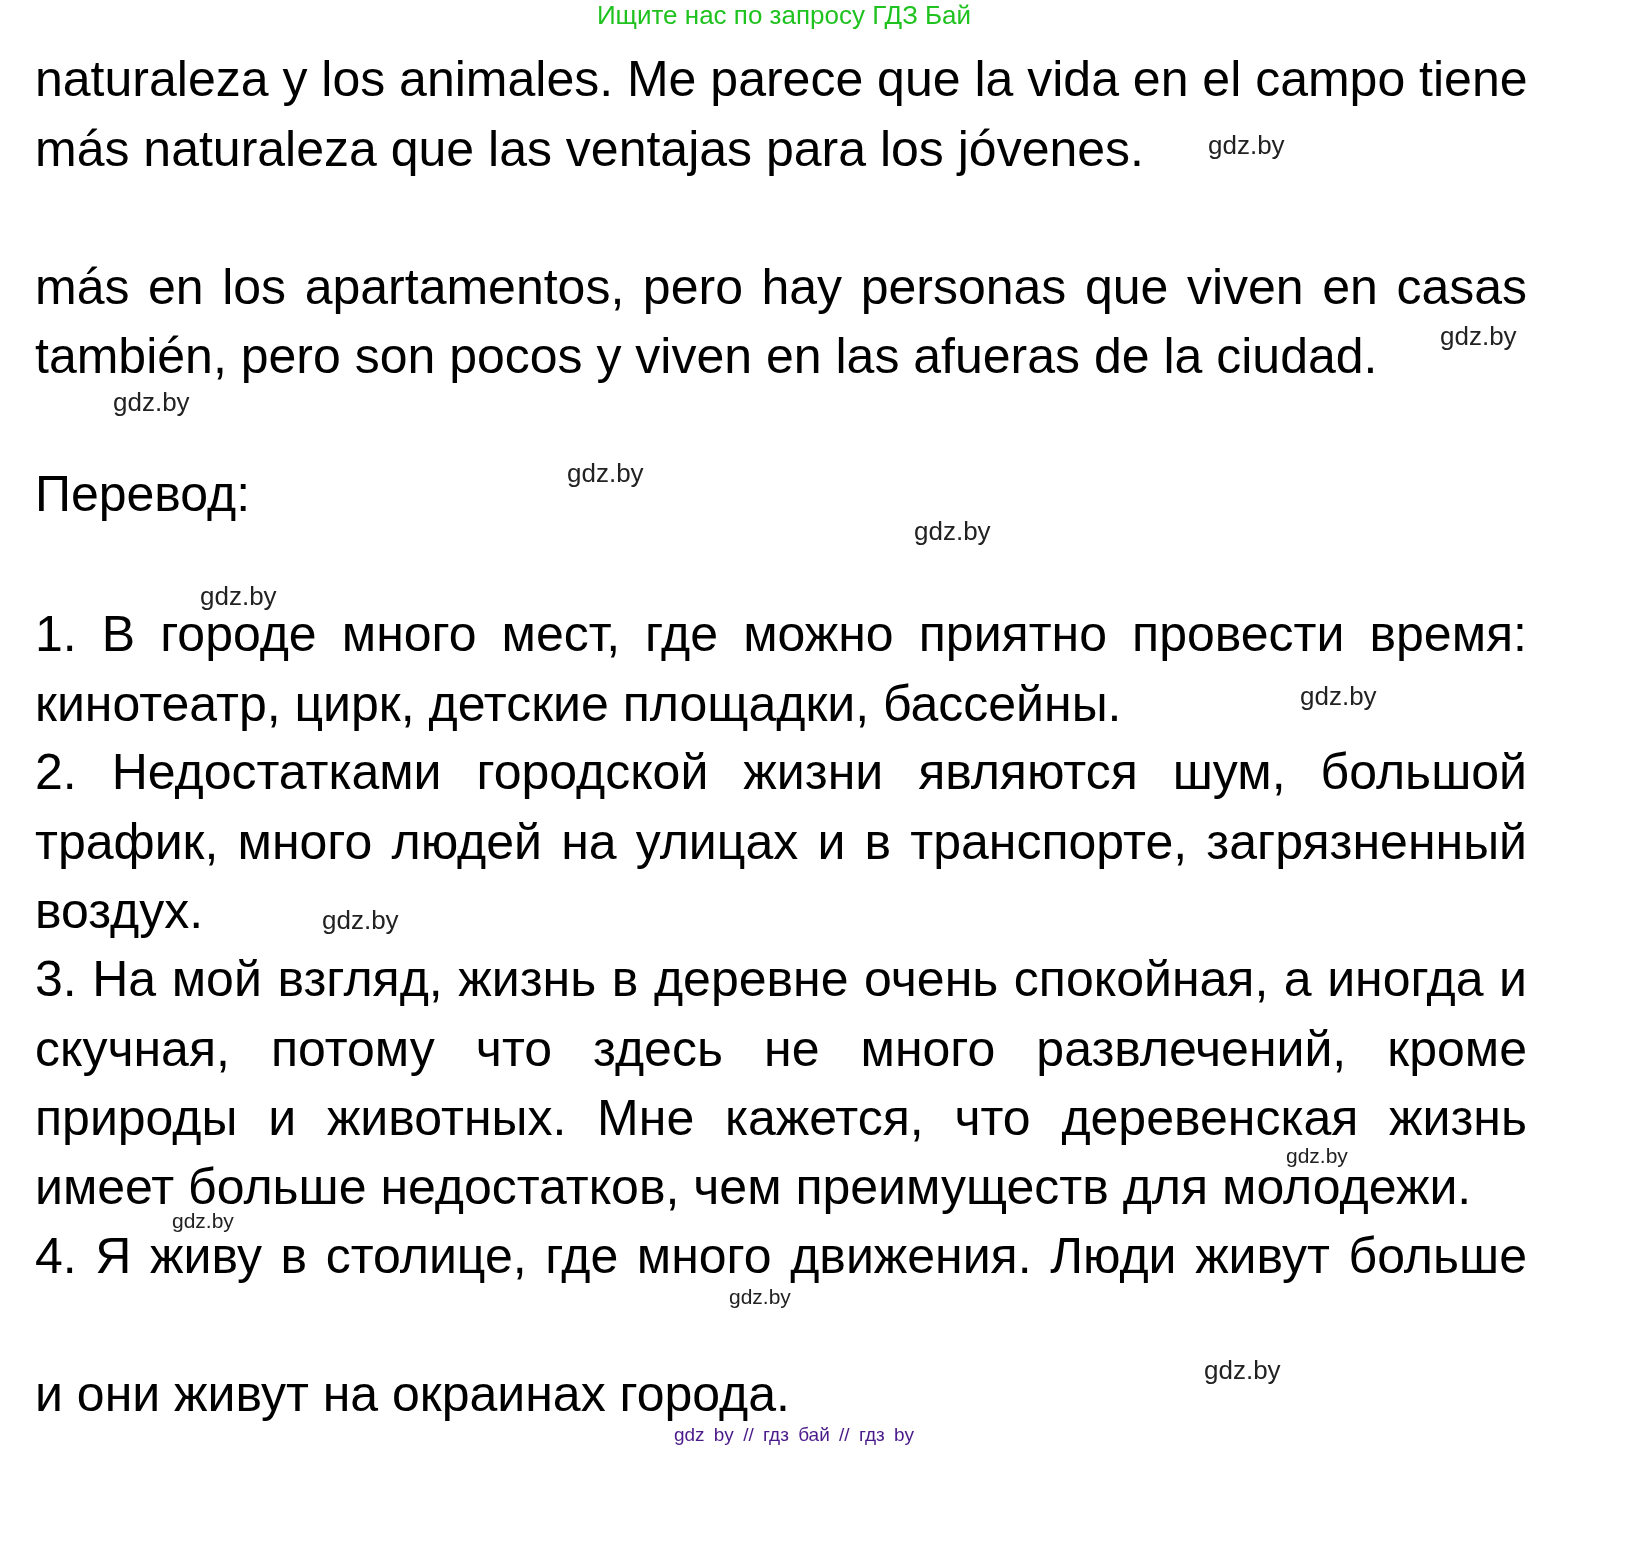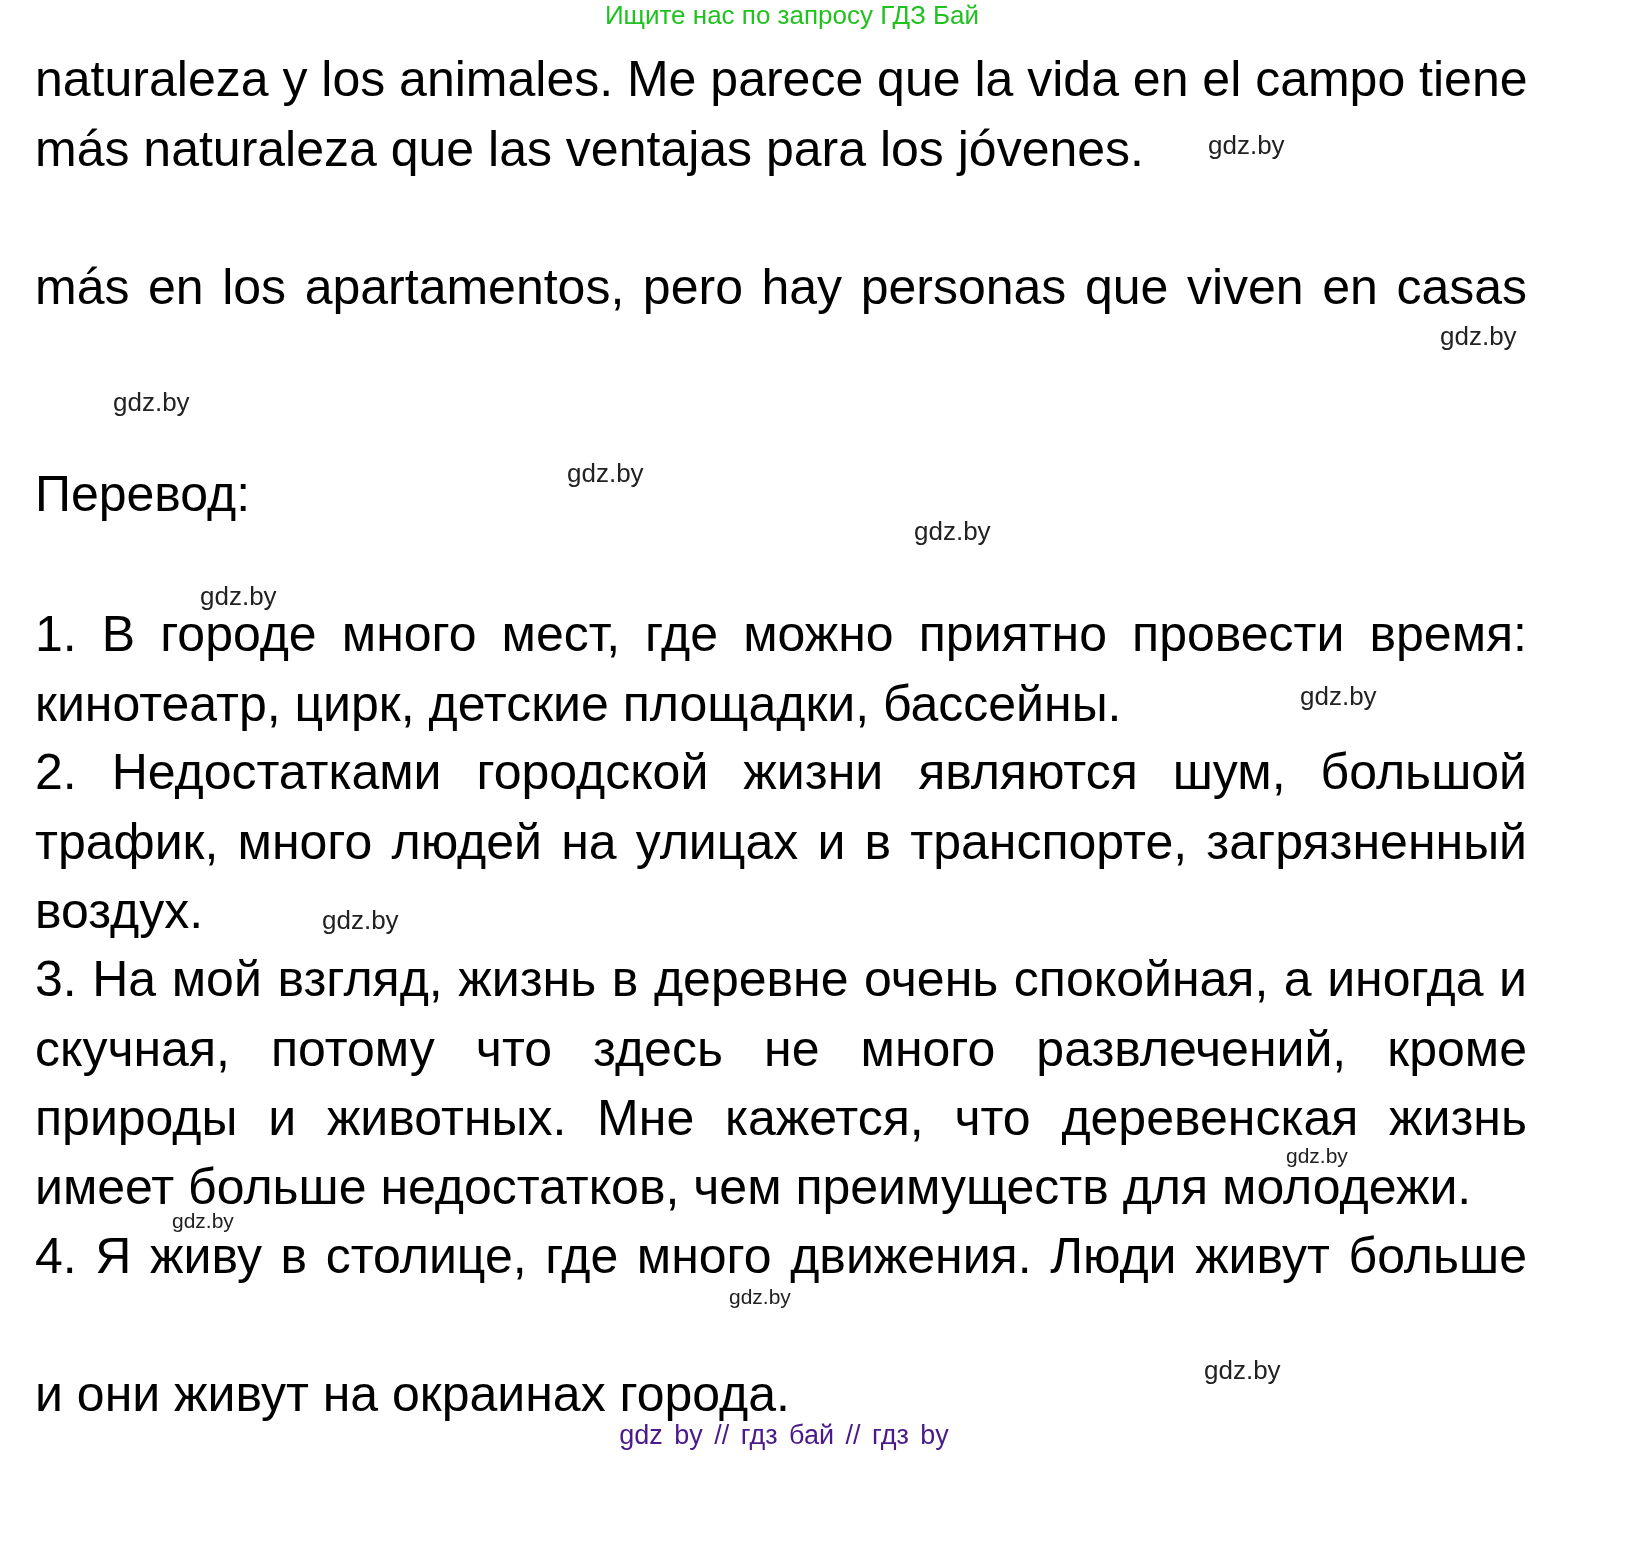--- a/index.html
+++ b/index.html
@@ -2,26 +2,25 @@
 <html><head>
 <meta charset="utf-8">
 <style>
   html, body { margin: 0; padding: 0; background: #ffffff; }
   body { width: 1643px; height: 1541px; position: relative; overflow: hidden; }
   .page { position: absolute; left: 0; top: 0; width: 1643px; height: 1541px; }
   .header-link {
     position: absolute; top: 0; left: 0; width: 1568px; text-align: center;
     font-family: "Liberation Sans", sans-serif; font-size: 26px; line-height: 30px;
     color: #1fc21f;
-    padding-left: 8px;
   }
   .footer-links {
     position: absolute; top: 1418px; left: 0; width: 1568px; text-align: center;
-    font-family: "Liberation Sans", sans-serif; font-size: 27px; line-height: 34px;
-    color: #4b1a8a; word-spacing: 4px;
+    font-family: "Liberation Sans", sans-serif; font-size: 19px; line-height: 34px;
+    color: #4b1a8a; word-spacing: 4px; padding-left: 10px;
   }
   .line {
     position: absolute; left: 35px; width: 1492px;
     font-family: Liberation Sans, sans-serif; font-size: 50px; line-height: 58px;
     color: #000000; white-space: nowrap;
   }
   .just { text-align: justify; text-align-last: justify; }
   .wm {
     position: absolute; font-family: "Liberation Sans", sans-serif;
     font-size: 26px; line-height: 30px; color: #222;
@@ -31,20 +30,21 @@
 </head>
 <body>
 
 <div class="page">
 
   <div class="header-link">Ищите нас по запросу ГДЗ Бай</div>
 
   <div class="line just" style="top:50px">naturaleza y los animales. Me parece que la vida en el campo tiene</div>
   <div class="line" style="top:120px">más naturaleza que las ventajas para los jóvenes.</div>
   <div class="line just" style="top:258px">más en los apartamentos, pero hay personas que viven en casas</div>
+  <div class="line" style="top:327px">también, pero son pocos y viven en las afueras de la ciudad.</div>
 
   <div class="line" style="top:465px">Перевод:</div>
 
   <div class="line just" style="top:605px">1. В городе много мест, где можно приятно провести время:</div>
   <div class="line" style="top:675px">кинотеатр, цирк, детские площадки, бассейны.</div>
   <div class="line just" style="top:743px">2. Недостатками городской жизни являются шум, большой</div>
   <div class="line just" style="top:813px">трафик, много людей на улицах и в транспорте, загрязненный</div>
   <div class="line" style="top:882px">воздух.</div>
   <div class="line just" style="top:950px">3. На мой взгляд, жизнь в деревне очень спокойная, а иногда и</div>
   <div class="line just" style="top:1089px">природы и животных. Мне кажется, что деревенская жизнь</div>

